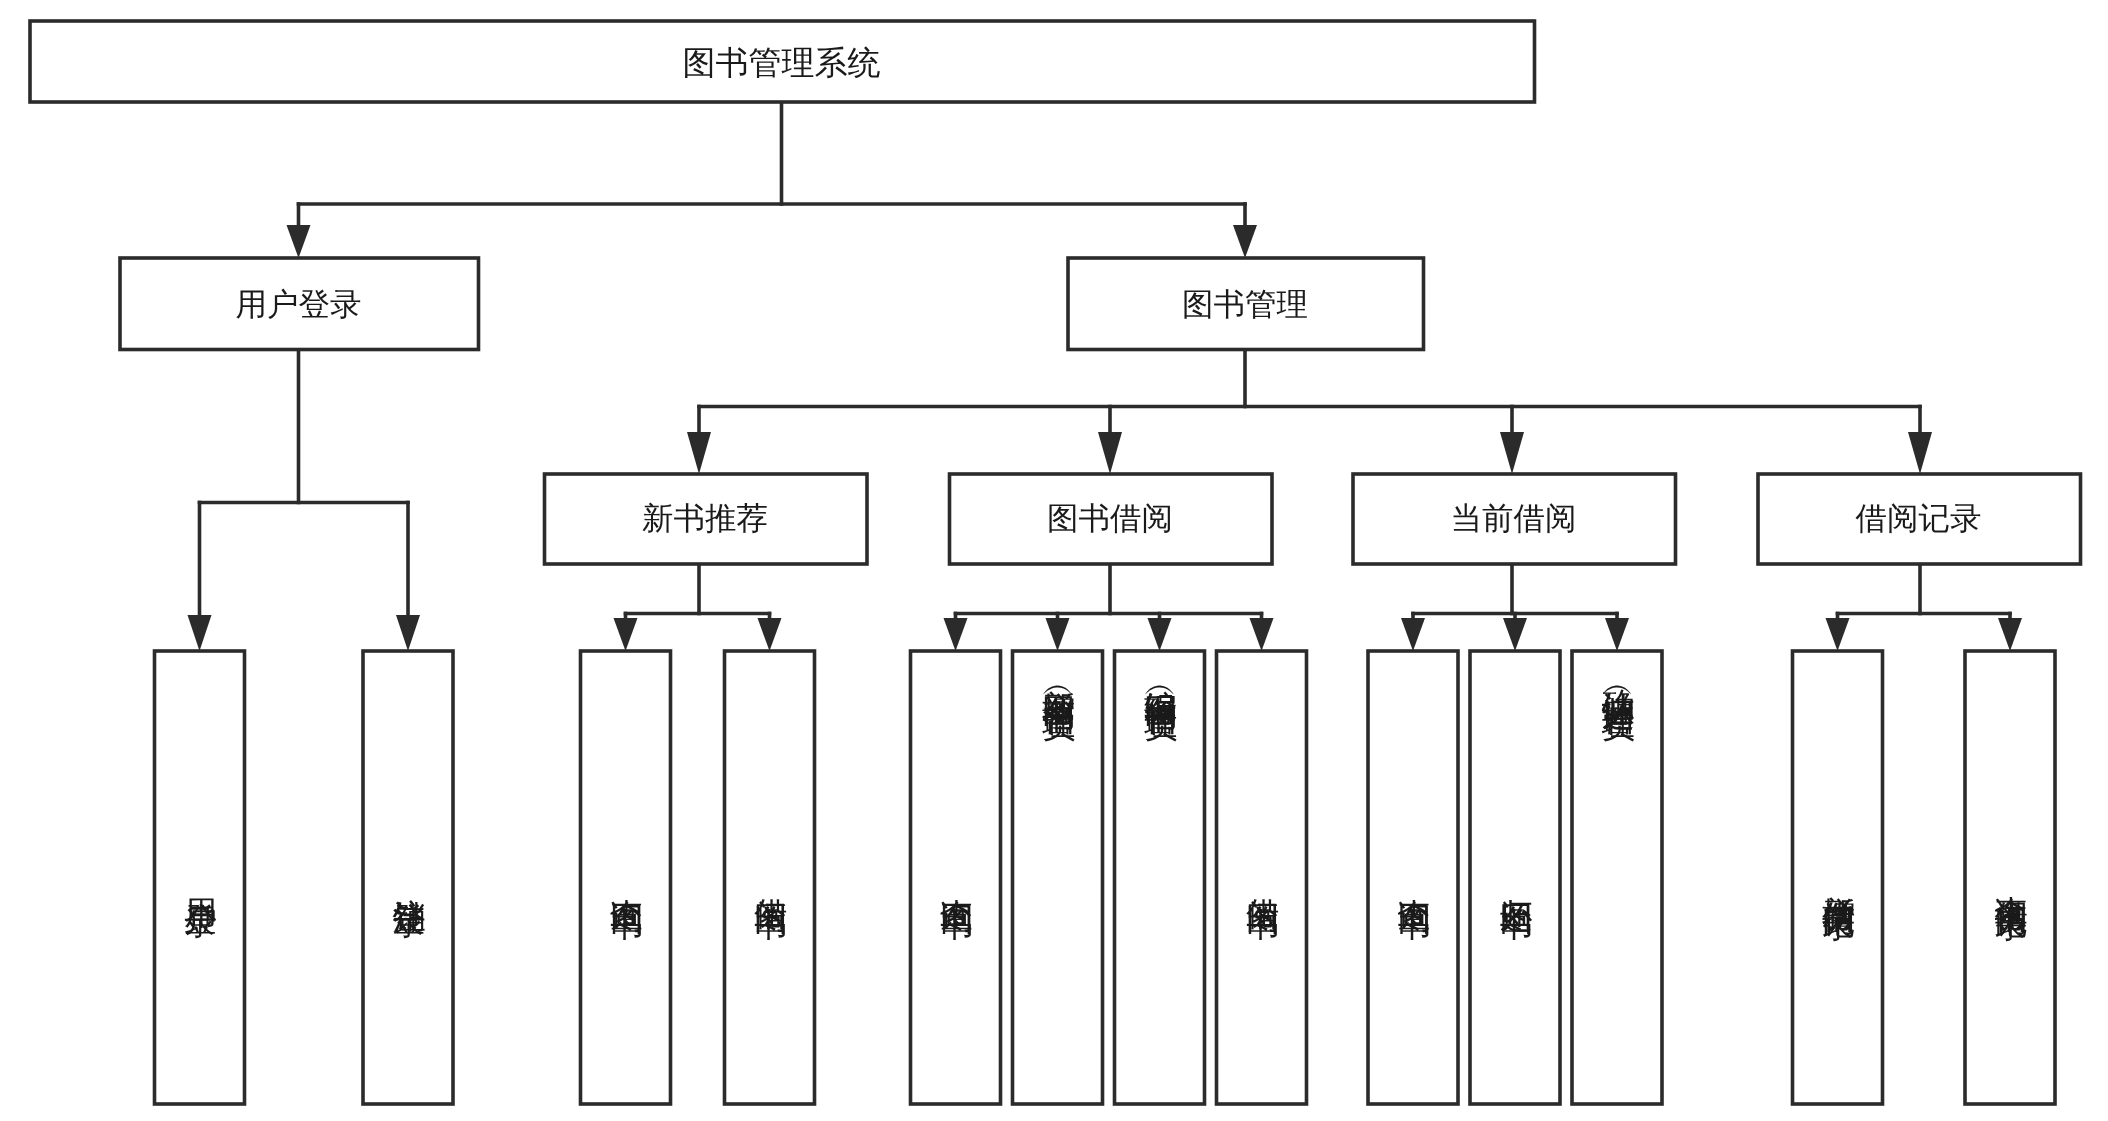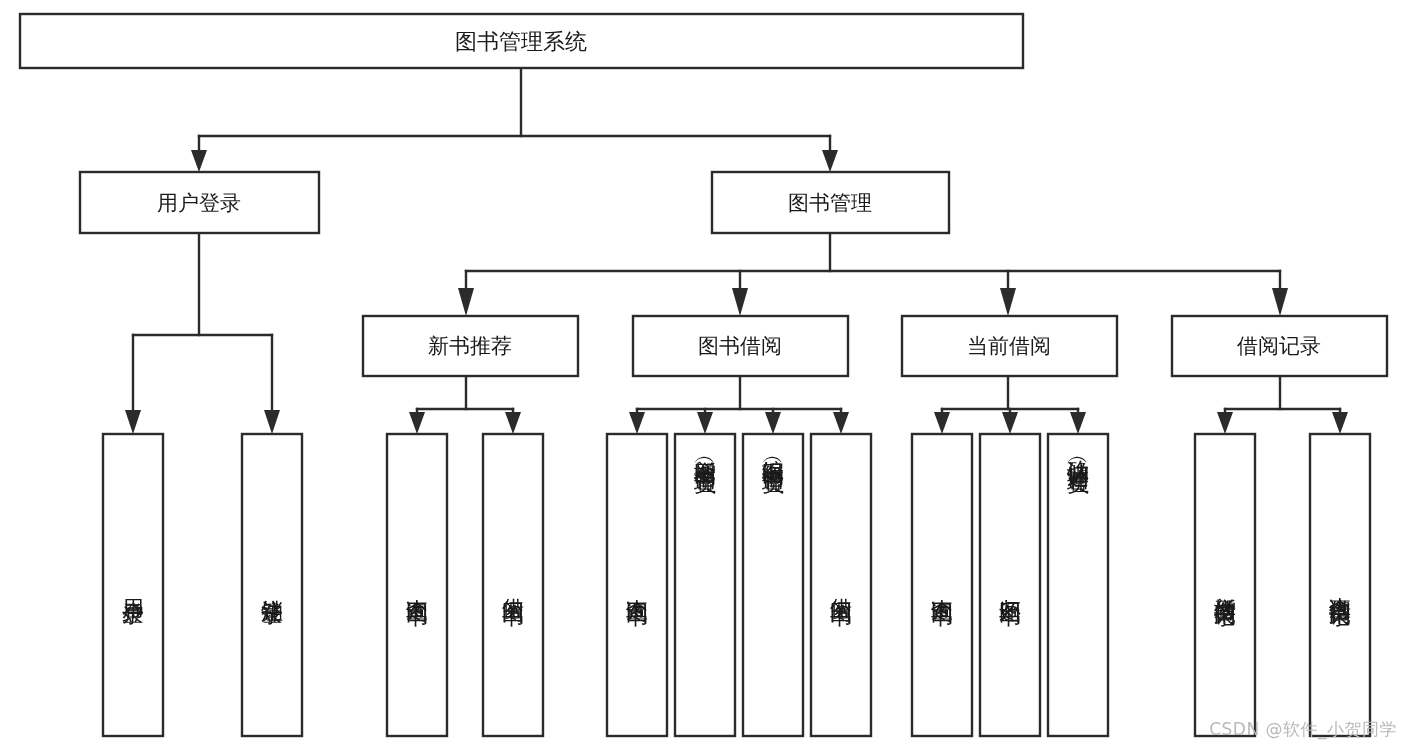--- a/index.html
+++ b/index.html
@@ -257,15 +257,14 @@
     <span class="leaf-label" style="padding-top:8px;">确认归还（管理员）</span>
   </div>
 
   <div class="leaf-label-wrap" style="left:1195px; top:434px; width:60px; height:302px;">
     <span class="leaf-label">新增借阅记录</span>
   </div>
   <div class="leaf-label-wrap" style="left:1310px; top:434px; width:60px; height:302px;">
     <span class="leaf-label">查询借阅记录</span>
   </div>
 
-  <div class="watermark">CSDN @软件_小贺同学</div>
 
 </div>
 
 </body></html>

